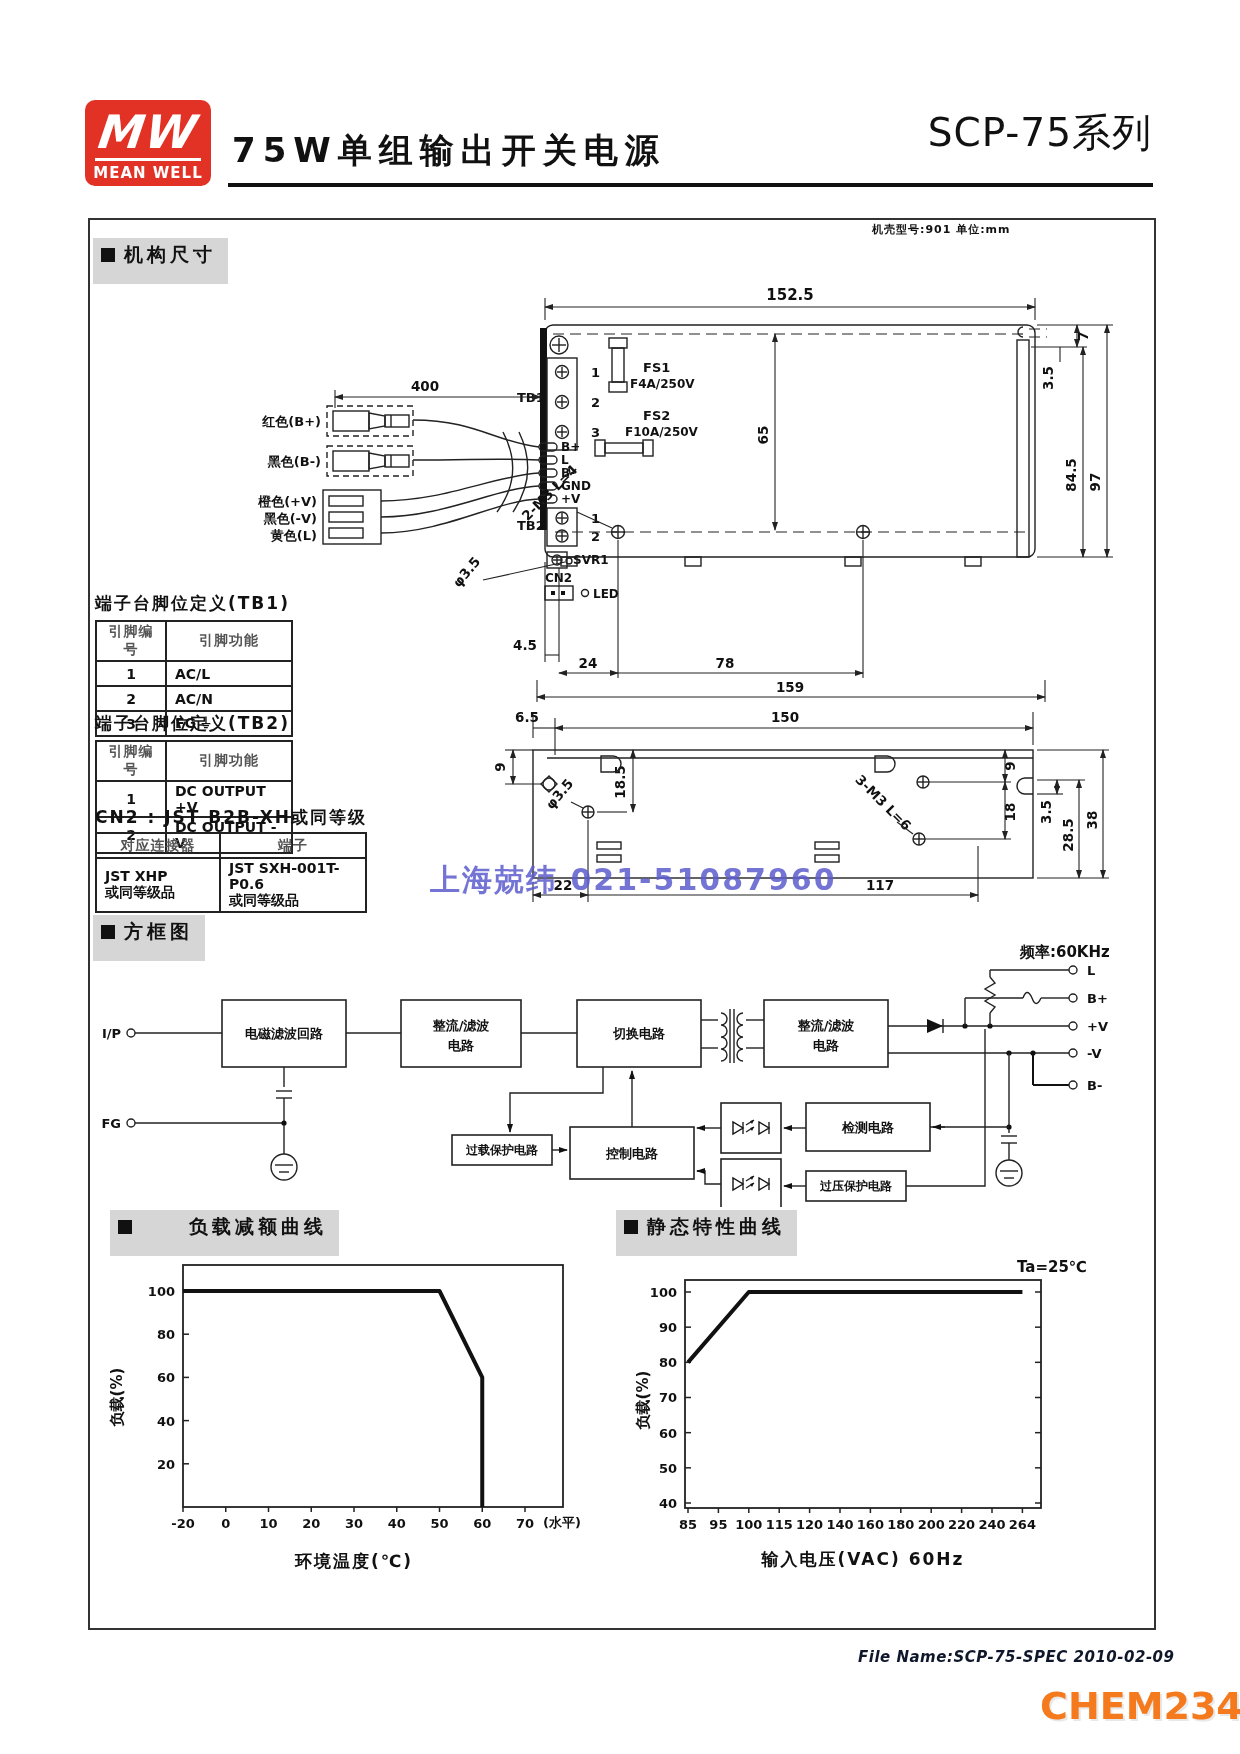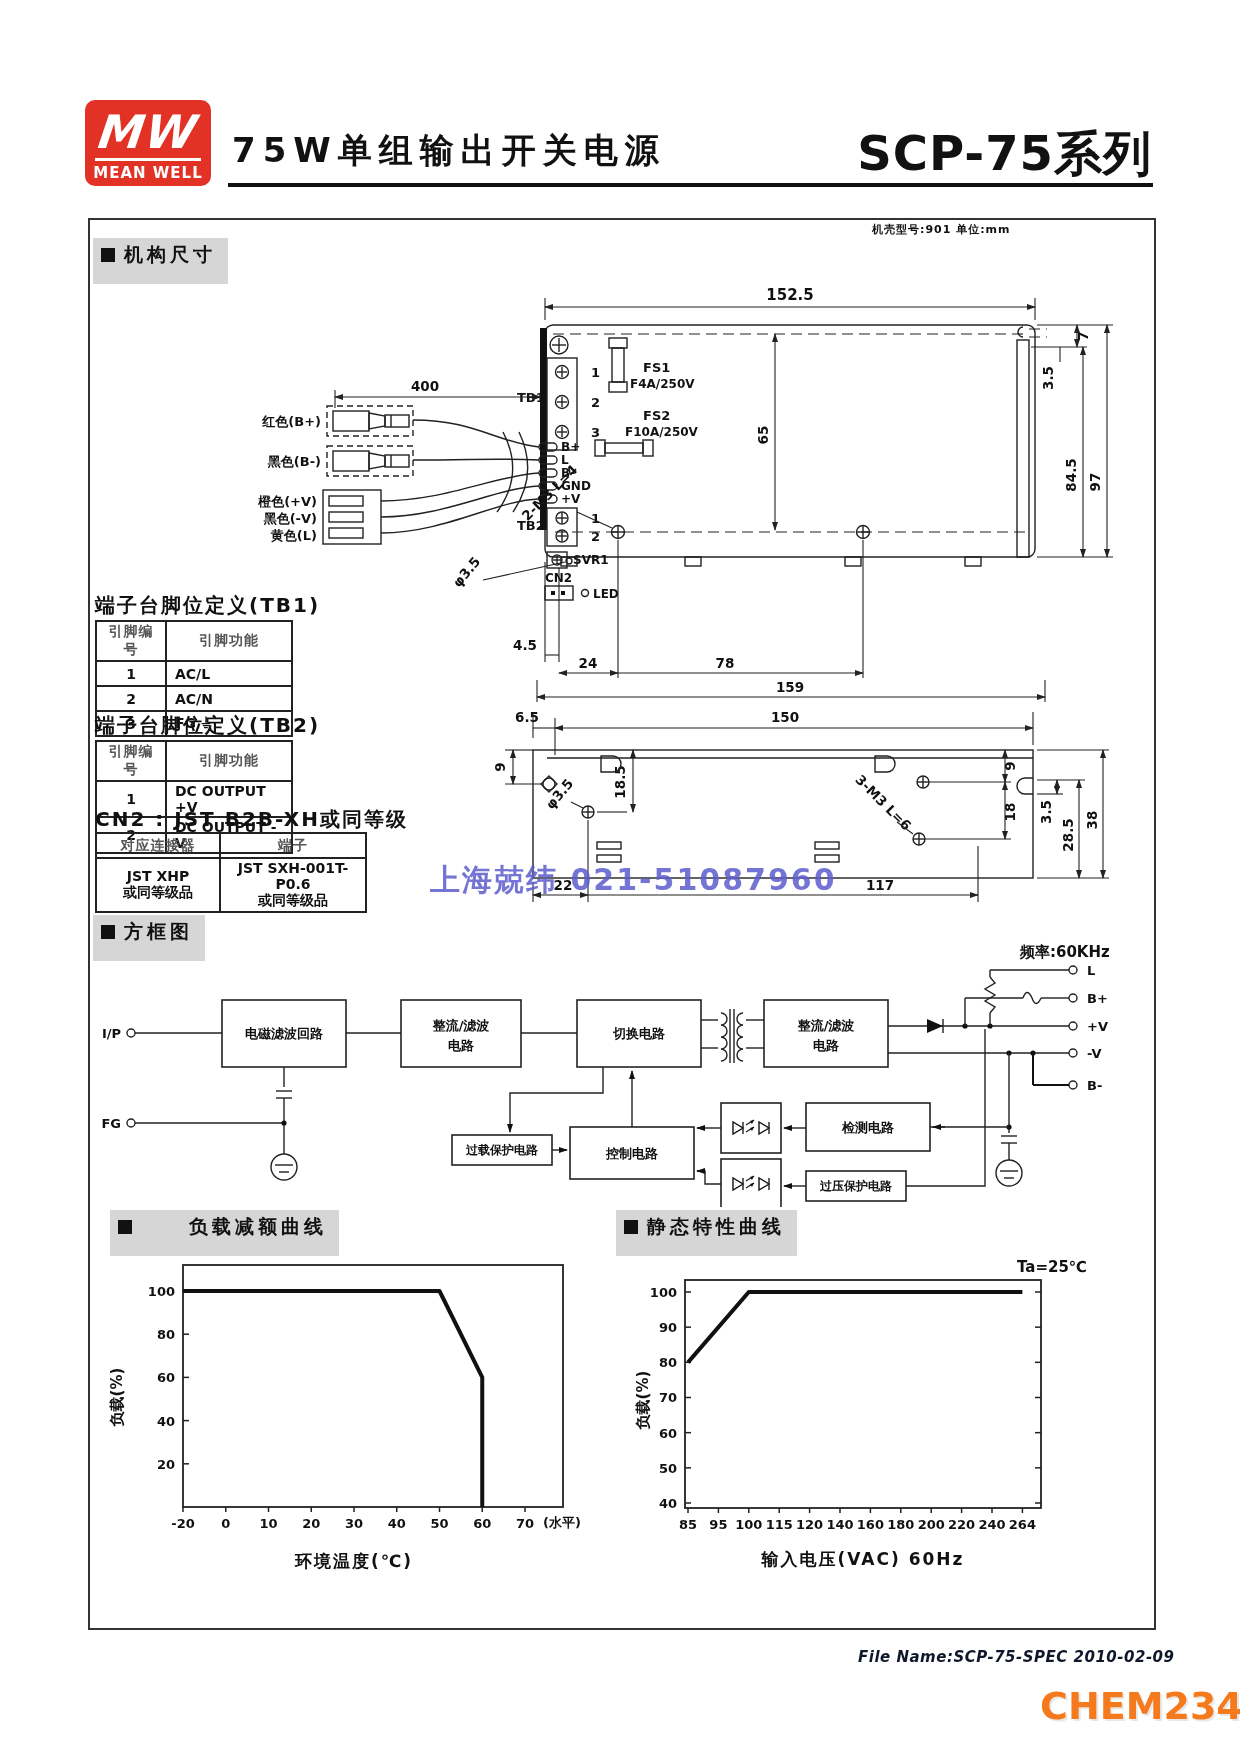--- a/index.html
+++ b/index.html
@@ -5,35 +5,35 @@
   html,body{margin:0;padding:0;background:#ffffff;}
   body{font-family:"DejaVu Sans","Liberation Sans",sans-serif;color:#111;}
   #page{position:relative;width:1240px;height:1754px;background:#fff;overflow:hidden;}
   
   .logo{position:absolute;left:85px;top:100px;width:126px;height:86px;background:#e23226;border-radius:10px;
         display:flex;flex-direction:column;align-items:center;justify-content:flex-end;box-sizing:border-box;padding-bottom:4px;}
   .logo .mw{color:#fff;font-weight:bold;font-style:italic;font-size:46px;line-height:48px;transform:skewX(-8deg);letter-spacing:1px;}
   .logo .bar{width:106px;height:3px;background:#fff;margin:2px 0 3px 0;}
   .logo .mwsub{color:#fff;font-weight:bold;font-size:15px;letter-spacing:1px;}
   .doc-title{position:absolute;left:232px;top:128px;font-size:34px;font-weight:bold;letter-spacing:7px;}
-  .series{position:absolute;right:88px;top:122px;font-size:48px;font-weight:bold;letter-spacing:1px;}
+  .series{position:absolute;right:88px;top:106px;font-size:39px;font-weight:normal;letter-spacing:1px;}
   .head-rule{position:absolute;left:228px;top:183px;width:925px;height:4px;background:#111;}
   
   .main-box{position:absolute;left:88px;top:218px;width:1064px;height:1408px;border:2px solid #333;}
   
   .chip{position:absolute;background:#d6d6d6;padding:4px 12px 16px 8px;font-size:19px;font-weight:bold;letter-spacing:4px;display:flex;align-items:center;}
   .chip .sq{display:inline-block;width:14px;height:14px;background:#111;margin-right:9px;}
   .case-note{position:absolute;left:872px;top:222px;font-size:11px;font-weight:bold;letter-spacing:1px;}
   
-  .tbl-title{position:absolute;font-size:20px;font-weight:bold;letter-spacing:2px;}
+  .tbl-title{position:absolute;font-size:17px;font-weight:bold;letter-spacing:2px;}
   table.spec{position:absolute;border-collapse:collapse;font-size:14px;font-weight:bold;}
   table.spec th,table.spec td{border:2px solid #222;padding:1px 8px;height:21px;}
   table.spec th{color:#555;font-weight:bold;letter-spacing:1px;}
   table.spec td.pin{text-align:center;width:52px;}
-  table.spec td.ctr{text-align:center;border-radius:19px;}
+  table.spec td.ctr{border-radius:19px;}
   
   svg{position:absolute;font-family:"DejaVu Sans","Liberation Sans",sans-serif;}
   .ln{stroke:#222;stroke-width:1.4;fill:none;}
   .thk{stroke:#111;stroke-width:2;fill:none;}
   .dash{stroke:#222;stroke-width:1.2;fill:none;stroke-dasharray:11,6;}
   .dim{stroke:#222;stroke-width:1.1;fill:none;}
   .dt{font-size:13.5px;font-weight:bold;fill:#111;}
   .dt15{font-size:15px;font-weight:bold;fill:#111;}
   .lt{font-size:12px;font-weight:bold;fill:#111;}
   .lt13{font-size:13px;font-weight:bold;fill:#111;}

